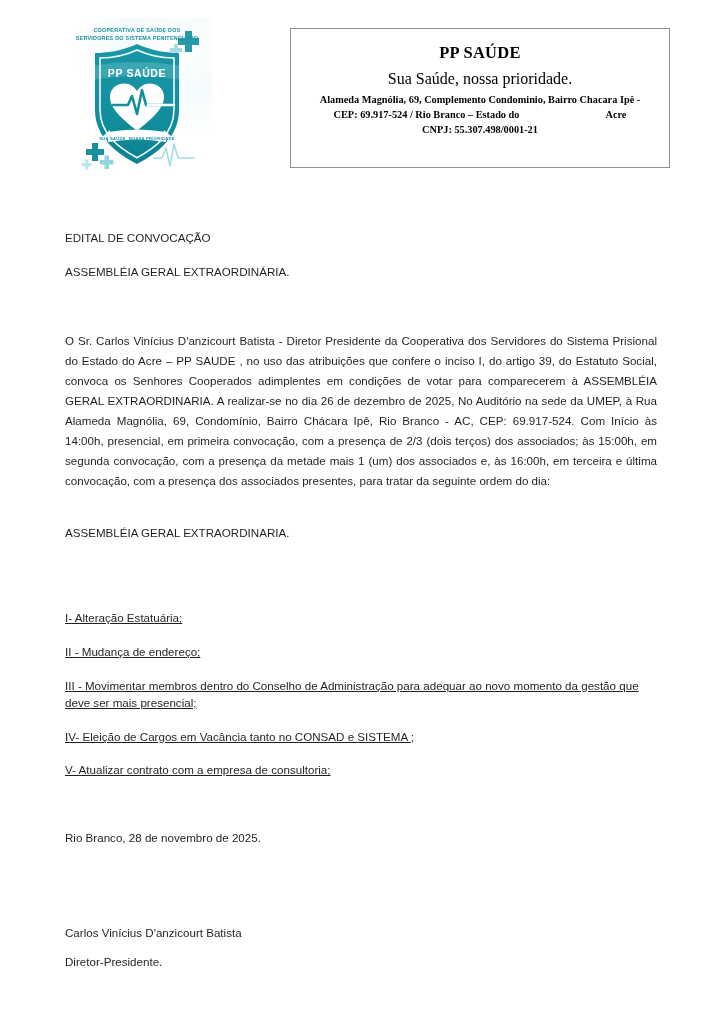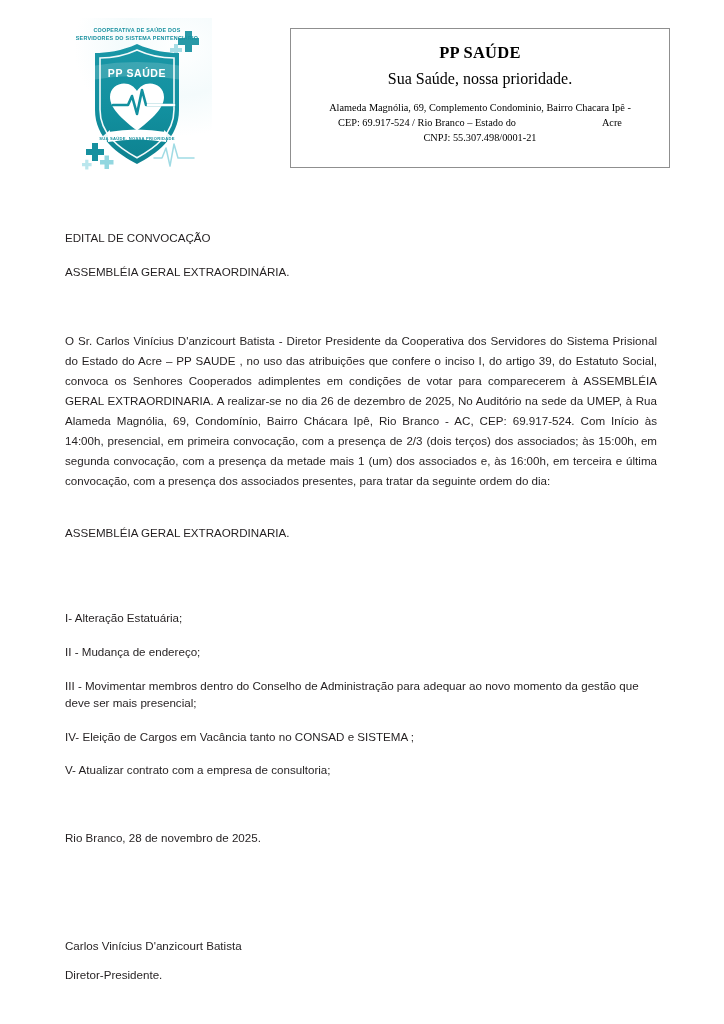--- a/index.html
+++ b/index.html
@@ -69,23 +69,23 @@
     line-height: 1.12;
   }
   .hb-slogan {
     font-size: 16px;
     font-weight: normal;
     line-height: 1.18;
     margin-top: 8px;
   }
   .hb-addr {
     font-size: 10.3px;
-    font-weight: normal;
+    font-weight: bold;
     line-height: 1.42;
-    margin-top: 12px;
+    margin-top: 4px;
     padding: 0 6px;
   }
   .hb-addr .gap { display: inline-block; width: 86px; }
 
   
   .doc-body {
     position: absolute;
     left: 65px;
     top: 230px;
     width: 592px;
@@ -100,22 +100,23 @@
   .para {
     margin: 0;
     text-align: justify;
     line-height: 1.72;
   }
   .spacer-lg { height: 34px; }
   .spacer-md { height: 26px; }
   .item {
     margin: 0 0 17px 0;
     line-height: 1.45;
-  }
-  .sign-name { margin: 16px 0 18px 0; }
+    text-decoration: underline;
+  }
+  .sign-name { margin: 3px 0 18px 0; }
   .sign-role { margin: 0; }
 </style>
 </head>
 <body>
 
 <div class="header-zone">
 
   <div class="logo-block">
     <div class="logo-bg"></div>
     <svg class="logo-svg" width="150" height="162" viewBox="0 0 150 162">

